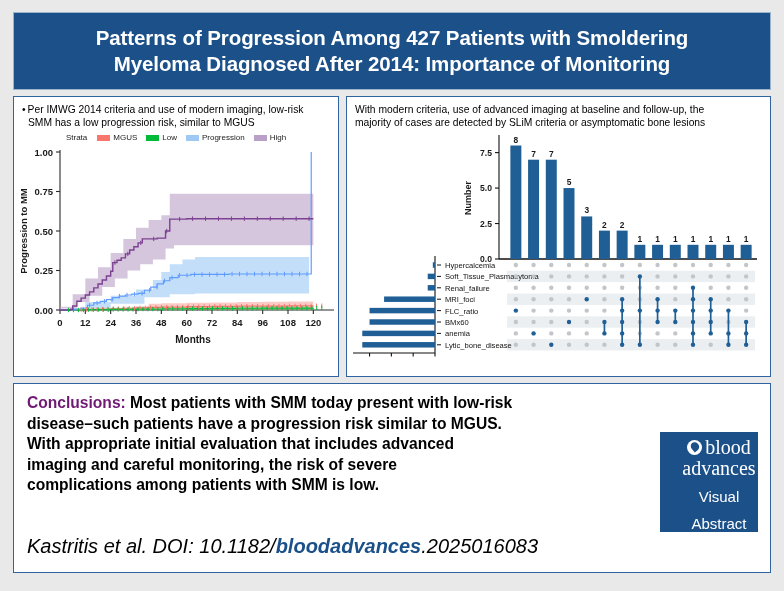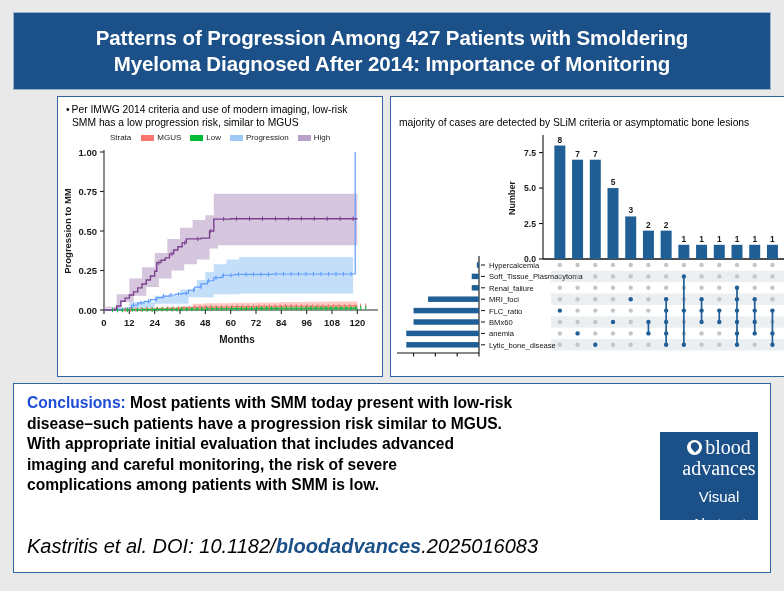--- a/index.html
+++ b/index.html
@@ -30,21 +30,20 @@
     line-height:1.25;
     letter-spacing:-0.1px;
     padding:0 18px;
   }
   
   .panels{
     display:flex;
     gap:7px;
     margin-top:6px;
     height:281px;
-    margin-left:44px;
   }
   .panel{
     background:#ffffff;
     border:1.5px solid #2f64a0;
     box-sizing:border-box;
     position:relative;
   }
   .panel-left{width:326px;}
   .panel-right{flex:1;}
   .panel-caption{
@@ -83,30 +82,30 @@
     border:1.5px solid #2f64a0;
     box-sizing:border-box;
     height:190px;
     position:relative;
     padding:9px 12px 0 13px;
   }
   .concl-text{
     font-size:15.6px;font-weight:bold;color:#000;line-height:1.32;
     width:640px;
   }
-  .concl-label{color:#1d4ed8;}
+  .concl-label{color:#701a75;}
   .citation{
     position:absolute;left:13px;bottom:14px;
     font-size:20px;font-style:italic;color:#000;
     white-space:nowrap;
   }
   .citation .ba{color:#1b5089;font-weight:bold;font-style:italic;}
   .logo{
     position:absolute;right:12px;top:48px;
-    width:98px;height:88px;
+    width:98px;height:100px;
     background:#1b5089;
     color:#fff;text-align:center;
     box-sizing:border-box;
     padding-top:5px;
     padding-left:20px;
   }
   .logo-row{display:flex;align-items:center;justify-content:center;gap:3px;}
   .logo-drop{
     width:15px;height:15px;border-radius:50%;
     background:#fff;position:relative;display:inline-block;
@@ -350,21 +349,21 @@
             <line x1="256.26666666666665" y1="74.476" x2="256.26666666666665" y2="78.876" stroke="#7c4091" stroke-width="1"></line>
             <line x1="269.2148148148148" y1="74.476" x2="269.2148148148148" y2="78.876" stroke="#7c4091" stroke-width="1"></line>
             <line x1="282.162962962963" y1="74.476" x2="282.162962962963" y2="78.876" stroke="#7c4091" stroke-width="1"></line>
             <line x1="295.1111111111111" y1="74.476" x2="295.1111111111111" y2="78.876" stroke="#7c4091" stroke-width="1"></line>
           </svg>
       </div>
     </div>
 
     <div class="panel panel-right">
       <div class="panel-caption">
-        <br>
+        <span>With modern criteria, use of advanced imaging at baseline and follow-up, the</span><br>
         <span>majority of cases are detected by SLiM criteria or asymptomatic bone lesions</span>
       </div>
       <div class="upset-wrap">
         <svg class="upset-svg" id="upset-svg" width="420" height="230" viewBox="0 0 420 230">
             <line x1="152" y1="130" x2="410" y2="130" stroke="#111" stroke-width="1.4"></line>
             <line x1="152" y1="6" x2="152" y2="130" stroke="#111" stroke-width="1.1"></line>
             <line x1="148" y1="130" x2="152" y2="130" stroke="#111" stroke-width="1.1"></line>
             <text x="145" y="133.4" text-anchor="end" font-size="8.6" font-weight="bold" fill="#1a1a1a">0.0</text>
             <line x1="148" y1="94.53488372093022" x2="152" y2="94.53488372093022" stroke="#111" stroke-width="1.1"></line>
             <text x="145" y="97.93488372093023" text-anchor="end" font-size="8.6" font-weight="bold" fill="#1a1a1a">2.5</text>

